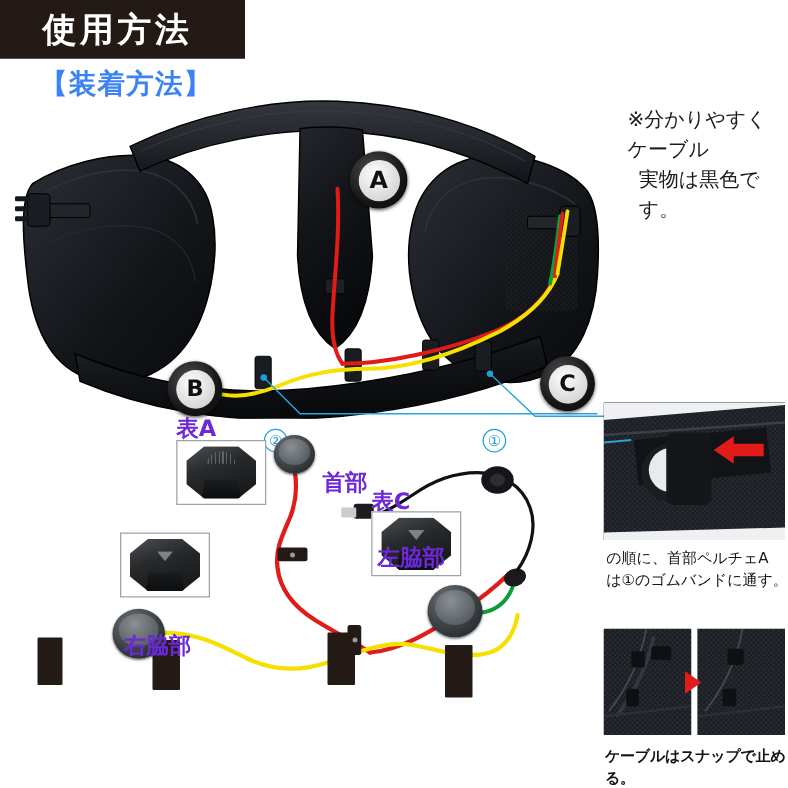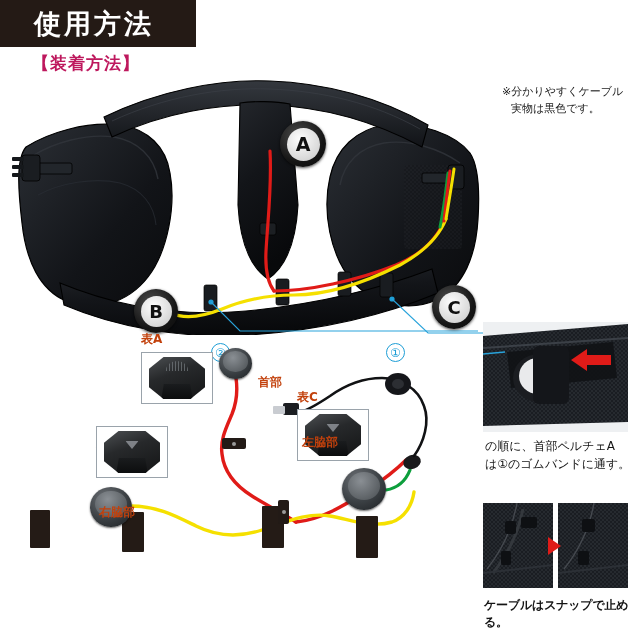--- a/index.html
+++ b/index.html
@@ -15,27 +15,27 @@
   .banner {
     position: absolute; left: 0; top: 0; width: 196px; height: 47px;
     background: #241a15;
     display: flex; align-items: center; padding-left: 34px;
   }
   .banner-text {
     color: #ffffff; font-size: 27px; font-weight: bold; letter-spacing: 3px;
   }
   .subtitle {
     position: absolute; left: 32px; top: 52px;
-    font-size: 17px; font-weight: bold; color: #be185d; letter-spacing: 1px;
+    font-size: 22px; font-weight: bold; color: #3b82f6; letter-spacing: 1px;
   }
 
   
   .note {
     position: absolute; left: 502px; top: 84px; width: 126px;
-    font-size: 11px; line-height: 1.5; color: #1b1b1b;
+    font-size: 16px; line-height: 1.5; color: #1b1b1b;
   }
   .note .ln2, .note .ln3 { padding-left: 9px; }
 
   
   .vest-wrap { position: absolute; left: 8px; top: 55px; width: 480px; height: 280px; }
   .vest-svg { display:block; width: 480px; height: 280px; }
 
   
   .disc {
     position: absolute; border-radius: 50%;
@@ -61,21 +61,21 @@
     position:absolute; width: 19px; height: 19px; border-radius:50%;
     border: 1.6px solid #1e9ed6; color: #1e9ed6;
     font-size: 12px; display:flex; align-items:center; justify-content:center;
     background: transparent; font-weight: 500;
   }
   #num-2 { left: 203px; top: 288px; }
   #num-1 { left: 378px; top: 288px; }
 
   
   .lbl {
-    position:absolute; font-size: 12px; font-weight: bold; color:#c2410c;
+    position:absolute; font-size: 18px; font-weight: bold; color:#6d28d9;
     white-space: nowrap;
   }
   #lbl-omote-a { left: 141px; top: 331px; }
   #lbl-omote-b { left: 96px; top: 405px; margin-top: 32px; }
   #lbl-omote-c { left: 297px; top: 389px; }
   #lbl-kubu     { left: 258px; top: 374px; }
   #lbl-migi     { left: 99px; top: 504px; }
   #lbl-hidari   { left: 302px; top: 434px; }
 
   

